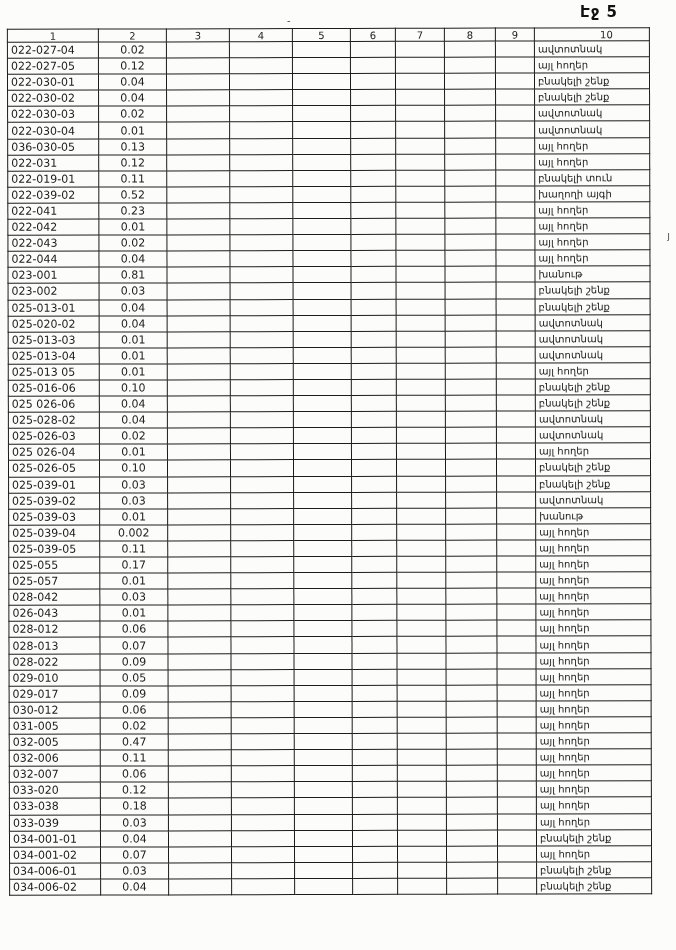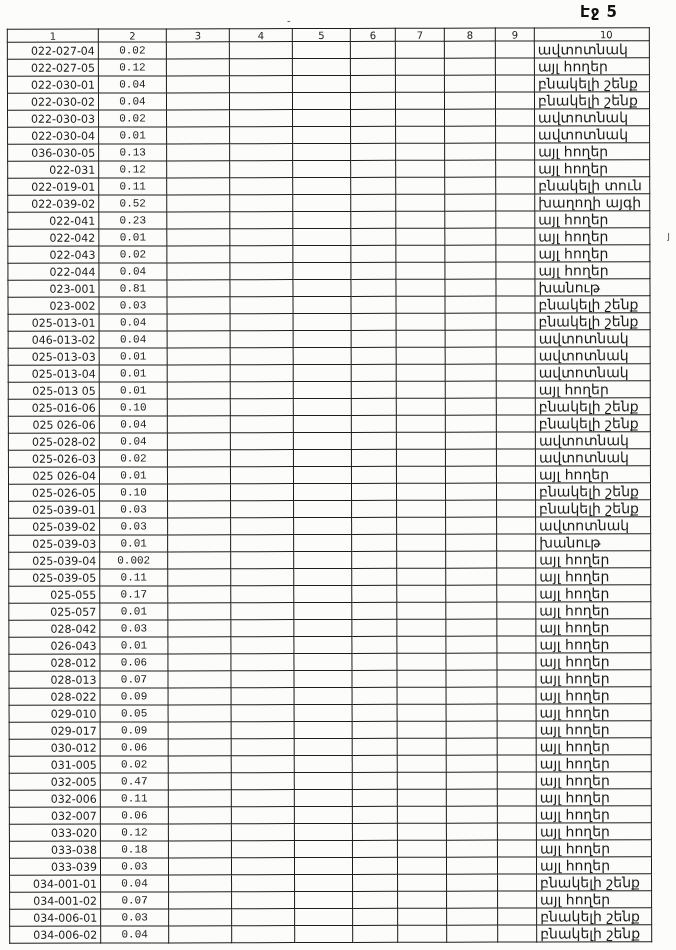--- a/index.html
+++ b/index.html
@@ -33,30 +33,30 @@
     overflow:hidden;
     font-weight:normal;
     color:#1b1b1b;
   }
   th{
     height:12px;
     text-align:center;
     font-size:10px;
     color:#222;
   }
-  td.c1{width:84px;text-align:right;}
-  td.c2{width:61px;text-align:center;font-family:Liberation Mono, monospace;}
+  td.c1{width:84px;text-align:left;}
+  td.c2{width:61px;text-align:center;}
   td.c3{width:56px;}
   td.c4{width:56px;}
   td.c5{width:51px;}
   td.c6{width:38px;}
   td.c7{width:42px;}
   td.c8{width:44px;}
   td.c9{width:32px;}
-  td.c10{width:79px;text-align:left;font-size:14px;}
+  td.c10{width:79px;text-align:left;font-size:10px;}
   th.c1{width:84px;} th.c2{width:61px;} th.c3{width:56px;} th.c4{width:56px;}
   th.c5{width:51px;} th.c6{width:38px;} th.c7{width:42px;} th.c8{width:44px;}
   th.c9{width:32px;} th.c10{width:79px;padding-left:32px;}
 </style>
 </head>
 <body>
 
 <div class="page-label">Էջ 5</div>
 <span class="stray-top">֊</span>
 <span class="stray-right">յ</span>
@@ -276,21 +276,21 @@
           <td class="c3"></td>
           <td class="c4"></td>
           <td class="c5"></td>
           <td class="c6"></td>
           <td class="c7"></td>
           <td class="c8"></td>
           <td class="c9"></td>
           <td class="c10">բնակելի շենք</td>
         </tr>
         <tr>
-          <td class="c1">046-013-02</td>
+          <td class="c1">025-020-02</td>
           <td class="c2">0.04</td>
           <td class="c3"></td>
           <td class="c4"></td>
           <td class="c5"></td>
           <td class="c6"></td>
           <td class="c7"></td>
           <td class="c8"></td>
           <td class="c9"></td>
           <td class="c10">ավտոտնակ</td>
         </tr>

